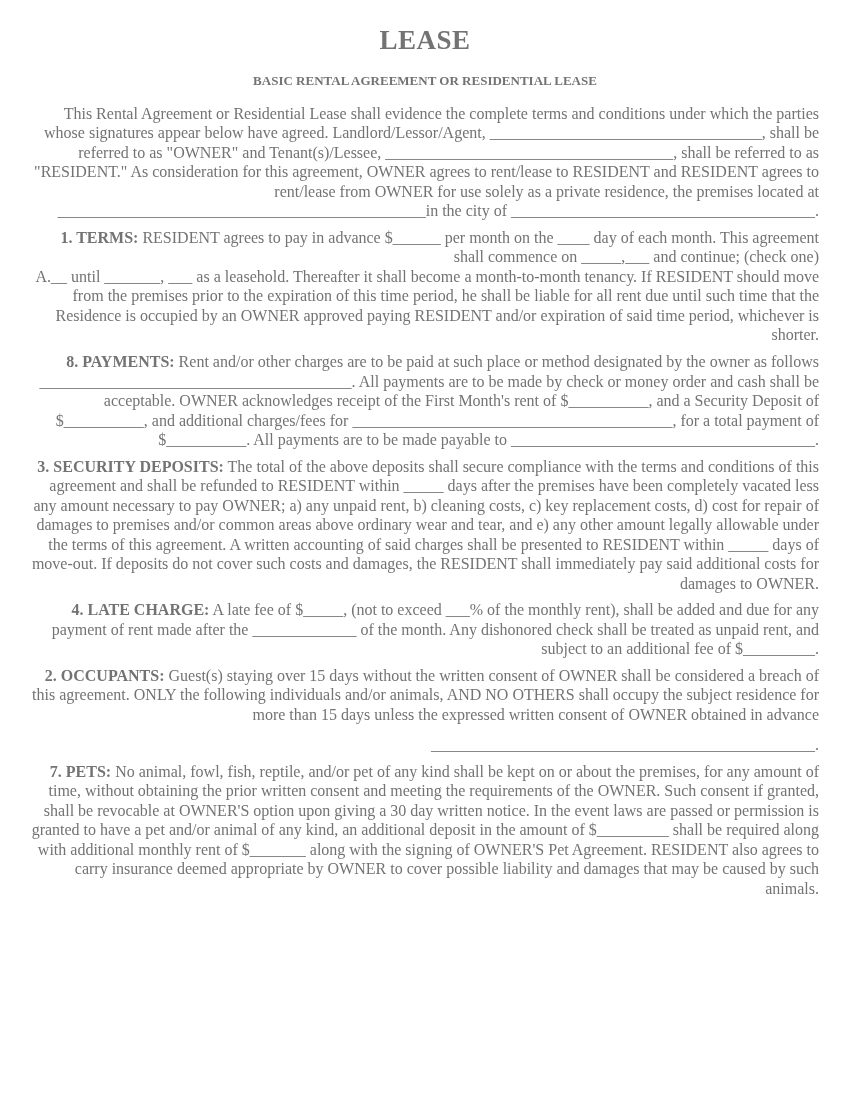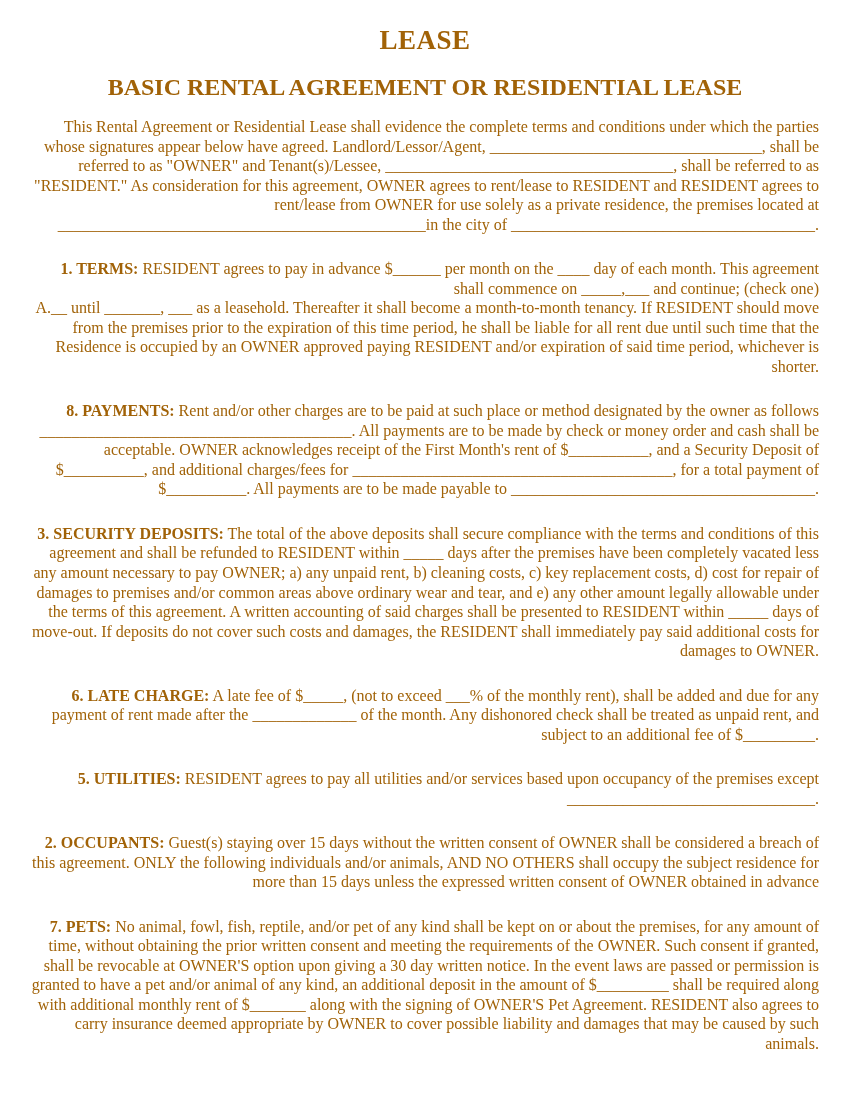--- a/index.html
+++ b/index.html
@@ -3,45 +3,45 @@
 <meta charset="utf-8">
 <style>
   * { margin: 0; padding: 0; box-sizing: border-box; }
   html, body { background: #ffffff; }
   .page {
     width: 850px;
     height: 1100px;
     margin: 0 auto;
     padding: 24px 31px 16px 31px;
     background: #ffffff;
-    color: #a16207;
+    color: #737373;
     font-family: "Liberation Serif", "DejaVu Serif", serif;
     font-size: 16px;
     line-height: 1.22;
     overflow: hidden;
   }
   .title {
     text-align: center;
     font-weight: bold;
     font-size: 27px;
     letter-spacing: 0.5px;
     margin-bottom: 16px;
   }
   .subtitle {
     text-align: center;
     font-weight: bold;
-    font-size: 24px;
+    font-size: 13px;
     margin-bottom: 15px;
   }
   .para {
     white-space: pre-wrap;
     overflow-wrap: break-word;
     text-align: right;
   }
-  .block { margin-top: 25px; }
+  .block { margin-top: 7px; }
   .lead { font-weight: bold; }
   .gap-top { margin-top: 11px; }
 </style>
 </head>
 <body>
 
 <div class="page">
 
   <h1 class="title">LEASE</h1>
 
@@ -58,29 +58,26 @@
   <div class="block">
     <p class="para"><b class="lead">8. PAYMENTS:</b><span> Rent and/or other charges are to be paid at such place or method designated by the owner as follows
 _______________________________________. All payments are to be made by check or money order and cash shall be acceptable. OWNER acknowledges receipt of the First Month's rent of $__________, and a Security Deposit of $__________, and additional charges/fees for ________________________________________, for a total payment of $__________. All payments are to be made payable to ______________________________________.</span></p>
   </div>
 
   <div class="block">
     <p class="para"><b class="lead">3. SECURITY DEPOSITS:</b><span> The total of the above deposits shall secure compliance with the terms and conditions of this agreement and shall be refunded to RESIDENT within _____ days after the premises have been completely vacated less any amount necessary to pay OWNER; a) any unpaid rent, b) cleaning costs, c) key replacement costs, d) cost for repair of damages to premises and/or common areas above ordinary wear and tear, and e) any other amount legally allowable under the terms of this agreement. A written accounting of said charges shall be presented to RESIDENT within _____ days of move-out. If deposits do not cover such costs and damages, the RESIDENT shall immediately pay said additional costs for damages to OWNER.</span></p>
   </div>
 
   <div class="block">
-    <p class="para"><b class="lead">6. LATE CHARGE:</b><span> A late fee of $_____, (not to exceed ___% of the monthly rent), shall be added and due for any payment of rent made after the _____________ of the month. Any dishonored check shall be treated as unpaid rent, and subject to an additional fee of $_________.</span></p>
+    <p class="para"><b class="lead">4. LATE CHARGE:</b><span> A late fee of $_____, (not to exceed ___% of the monthly rent), shall be added and due for any payment of rent made after the _____________ of the month. Any dishonored check shall be treated as unpaid rent, and subject to an additional fee of $_________.</span></p>
   </div>
 
-  <div class="block">
-    <p class="para"><b class="lead">5. UTILITIES:</b><span> RESIDENT agrees to pay all utilities and/or services based upon occupancy of the premises except
-_______________________________.</span></p>
-  </div>
 
   <div class="block">
     <p class="para"><b class="lead">2. OCCUPANTS:</b><span> Guest(s) staying over 15 days without the written consent of OWNER shall be considered a breach of this agreement. ONLY the following individuals and/or animals, AND NO OTHERS shall occupy the subject residence for more than 15 days unless the expressed written consent of OWNER obtained in advance</span></p>
+    <p class="para gap-top">________________________________________________.</p>
   </div>
 
   <div class="block">
     <p class="para"><b class="lead">7. PETS:</b><span> No animal, fowl, fish, reptile, and/or pet of any kind shall be kept on or about the premises, for any amount of time, without obtaining the prior written consent and meeting the requirements of the OWNER. Such consent if granted, shall be revocable at OWNER'S option upon giving a 30 day written notice. In the event laws are passed or permission is granted to have a pet and/or animal of any kind, an additional deposit in the amount of $_________ shall be required along with additional monthly rent of $_______ along with the signing of OWNER'S Pet Agreement. RESIDENT also agrees to carry insurance deemed appropriate by OWNER to cover possible liability and damages that may be caused by such animals.</span></p>
   </div>
 
 </div>
 
 </body></html>

